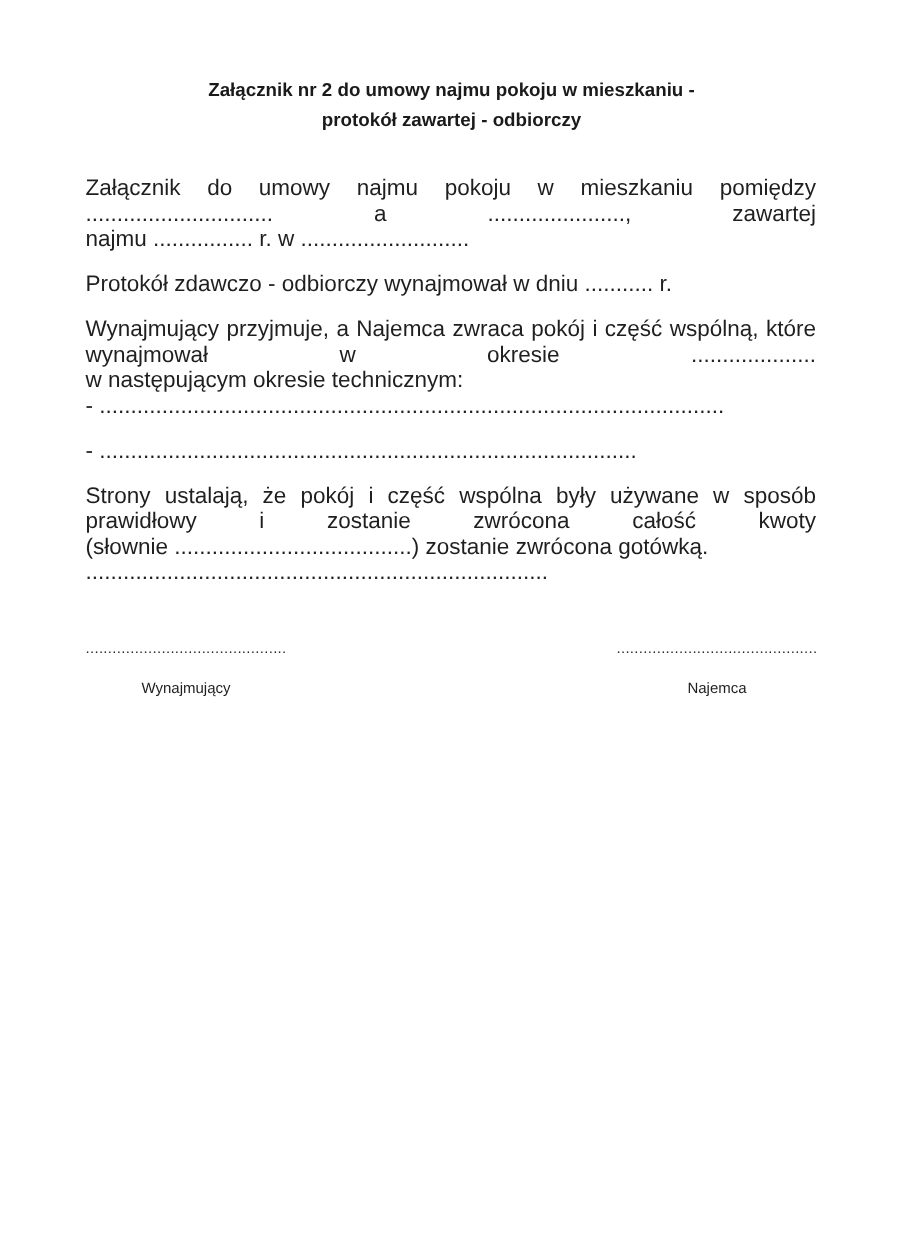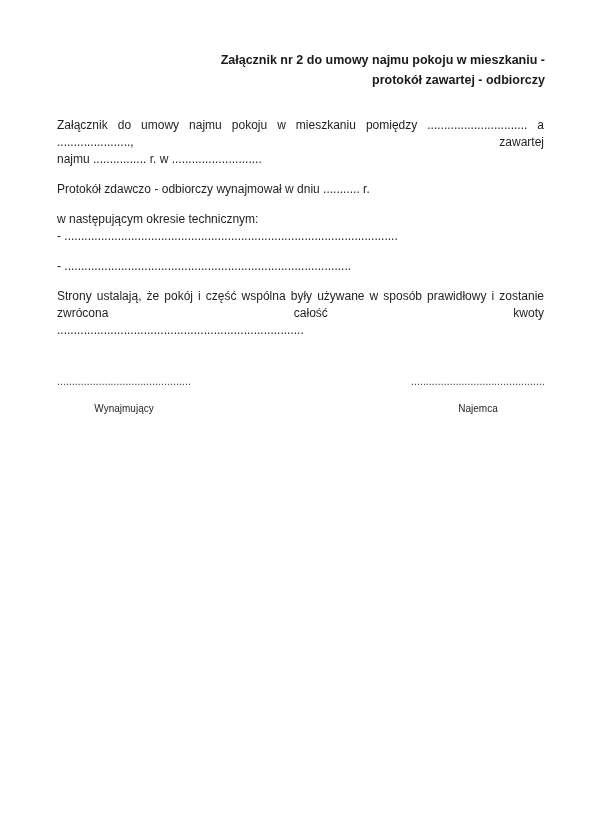--- a/index.html
+++ b/index.html
@@ -14,26 +14,26 @@
   .content {
     position: absolute;
     left: 57px;
     top: 50px;
     width: 488px;
   }
   .title {
     font-size: 12.5px;
     font-weight: 700;
     color: #1a1a1a;
-    text-align: right;
+    text-align: center;
     line-height: 20px;
     margin: 0 0 27px 0;
   }
   .para {
-    font-size: 12px;
+    font-size: 15px;
     color: #1f1f1f;
     line-height: 17px;
     margin: 0 1px 13px 0;
   }
   .para div { min-height: 17px; }
   
   .jl { text-align: justify; text-align-last: justify; }
   .sig-row {
     display: flex;
     justify-content: space-between;
@@ -64,30 +64,32 @@
     <div class="para">
       <div class="jl">Załącznik do umowy najmu pokoju w mieszkaniu pomiędzy .............................. a ......................, zawartej</div>
       <div>najmu ................ r. w ...........................</div>
     </div>
 
     <div class="para">
       <div>Protokół zdawczo - odbiorczy wynajmował w dniu ........... r.</div>
     </div>
 
     <div class="para">
+      <div class="jl">Wynajmujący przyjmuje, a Najemca zwraca pokój i część wspólną, które wynajmował w okresie ....................</div>
       <div>w następującym okresie technicznym:</div>
       <div>- ....................................................................................................</div>
     </div>
 
     <div class="para">
       <div>- ......................................................................................</div>
     </div>
 
     <div class="para">
       <div class="jl">Strony ustalają, że pokój i część wspólna były używane w sposób prawidłowy i zostanie zwrócona całość kwoty</div>
+      <div>(słownie ......................................) zostanie zwrócona gotówką.</div>
       <div>..........................................................................</div>
     </div>
 
     <div class="sig-row">
       <div class="sig">
         <div class="dots">.............................................</div>
         <div class="label">Wynajmujący</div>
       </div>
       <div class="sig">
         <div class="dots">.............................................</div>

